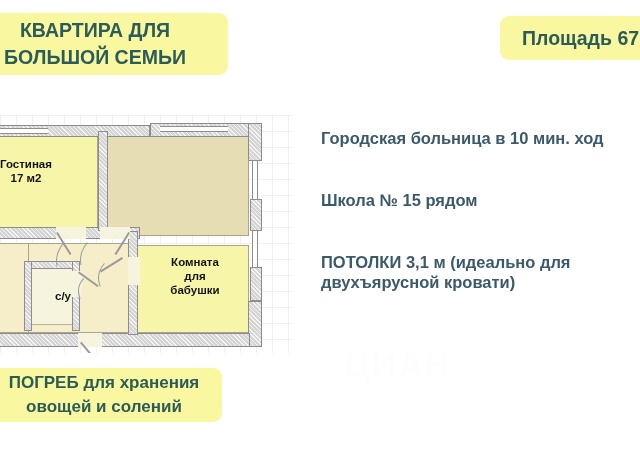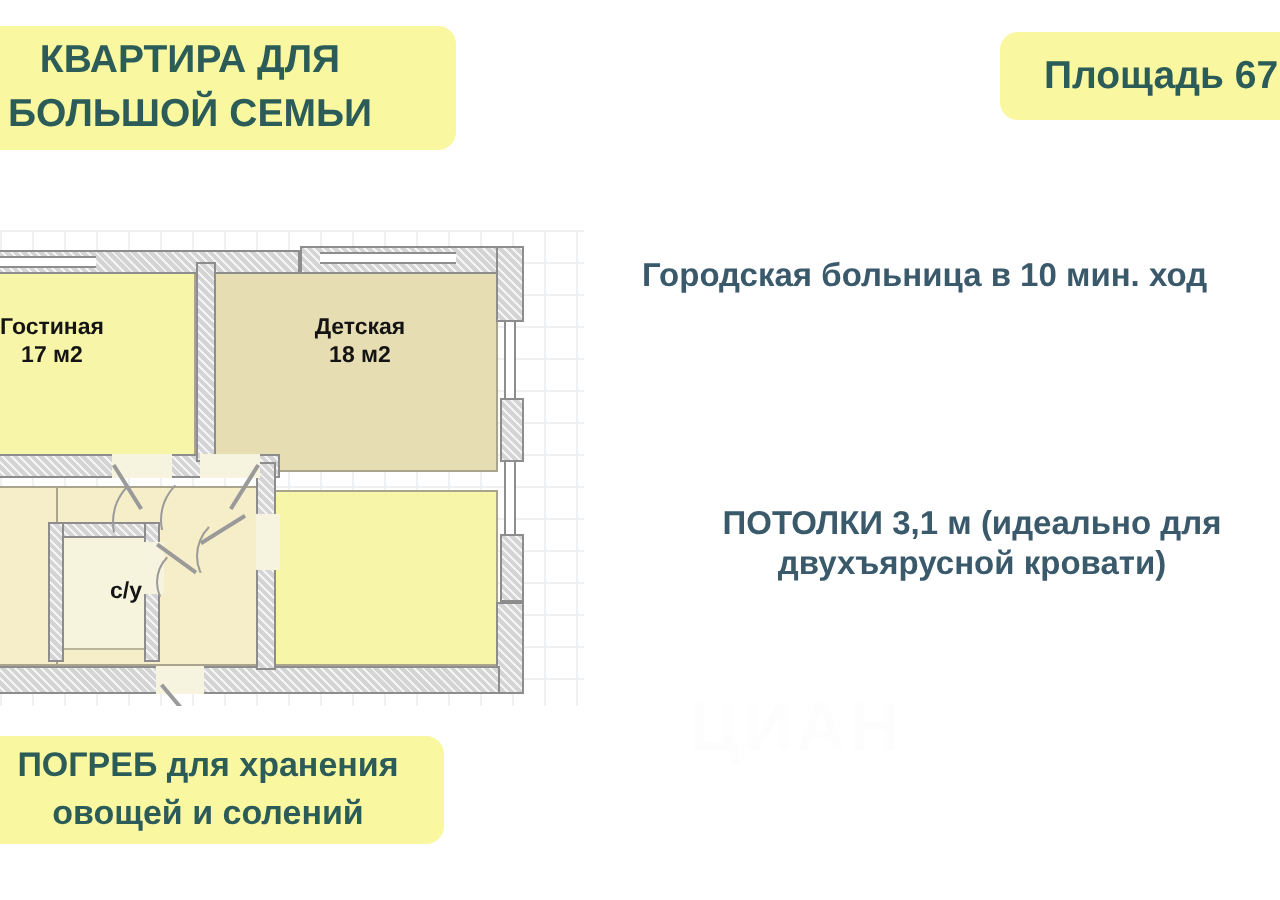--- a/index.html
+++ b/index.html
@@ -84,21 +84,20 @@
   }
 
   
   .feature {
     position: absolute;
     color: #3a5a6b;
     font-weight: 700;
     font-size: 16.5px;
     line-height: 20px;
     white-space: nowrap;
-    text-align: center;
   }
   #feature-0 { left: 321px; top: 128px; }
   #feature-1 { left: 321px; top: 190px; }
   #feature-2 { left: 321px; top: 252px; white-space: normal; width: 330px; }
 
   
   #plan {
     position: absolute;
     left: 0px;
     top: 115px;
@@ -224,36 +223,38 @@
 
     <div class="door-gap" style="left:72px;  top:156px; width:10px; height:26px;"></div>
     <div class="door-leaf" style="left:78px;  top:158px; width:2px;  height:24px; transform:rotate(-54deg); transform-origin:top left;"></div>
     <div class="door-arc" style="left:78px;  top:158px; width:36px; height:36px; border-color:transparent transparent transparent #9a9a9a; clip-path:polygon(0 0,100% 0,100% 70%,0 70%);"></div>
 
     <div class="door-gap" style="left:78px;  top:218px; width:24px; height:14px;"></div>
     <div class="door-leaf" style="left:80px;  top:228px; width:2px;  height:22px; transform:rotate(-40deg); transform-origin:top left;"></div>
 
     <div class="room-label" style="left:-36px; top:42px;  width:124px;">Гостиная
 17 м2</div>
-    <div class="room-label" style="left:120px; top:42px;  width:120px;">Детская
-18 м2</div>
+    <div class="room-label" style="left:148px; top:140px; width:94px;">Комната
+для
+бабушки</div>
     <div class="room-label" style="left:40px;  top:174px; width:46px;">с/у</div>
     <div class="room-label" style="left:-14px; top:156px; width:34px; text-align:left;">ня</div>
   </div>
 
   <div class="banner" id="banner-title">
     <div class="line">КВАРТИРА ДЛЯ</div>
     <div class="line">БОЛЬШОЙ СЕМЬИ</div>
   </div>
 
   <div class="banner" id="banner-area">
     <div class="line">Площадь 67</div>
   </div>
 
   <div class="banner" id="banner-cellar">
     <div class="line">ПОГРЕБ для хранения</div>
     <div class="line">овощей и солений</div>
   </div>
 
   <div class="feature" id="feature-0">Городская больница в 10 мин. ход</div>
+  <div class="feature" id="feature-1">Школа № 15 рядом</div>
   <div class="feature" id="feature-2">ПОТОЛКИ 3,1 м (идеально для двухъярусной кровати)</div>
 
 </div>
 
 </body></html>

